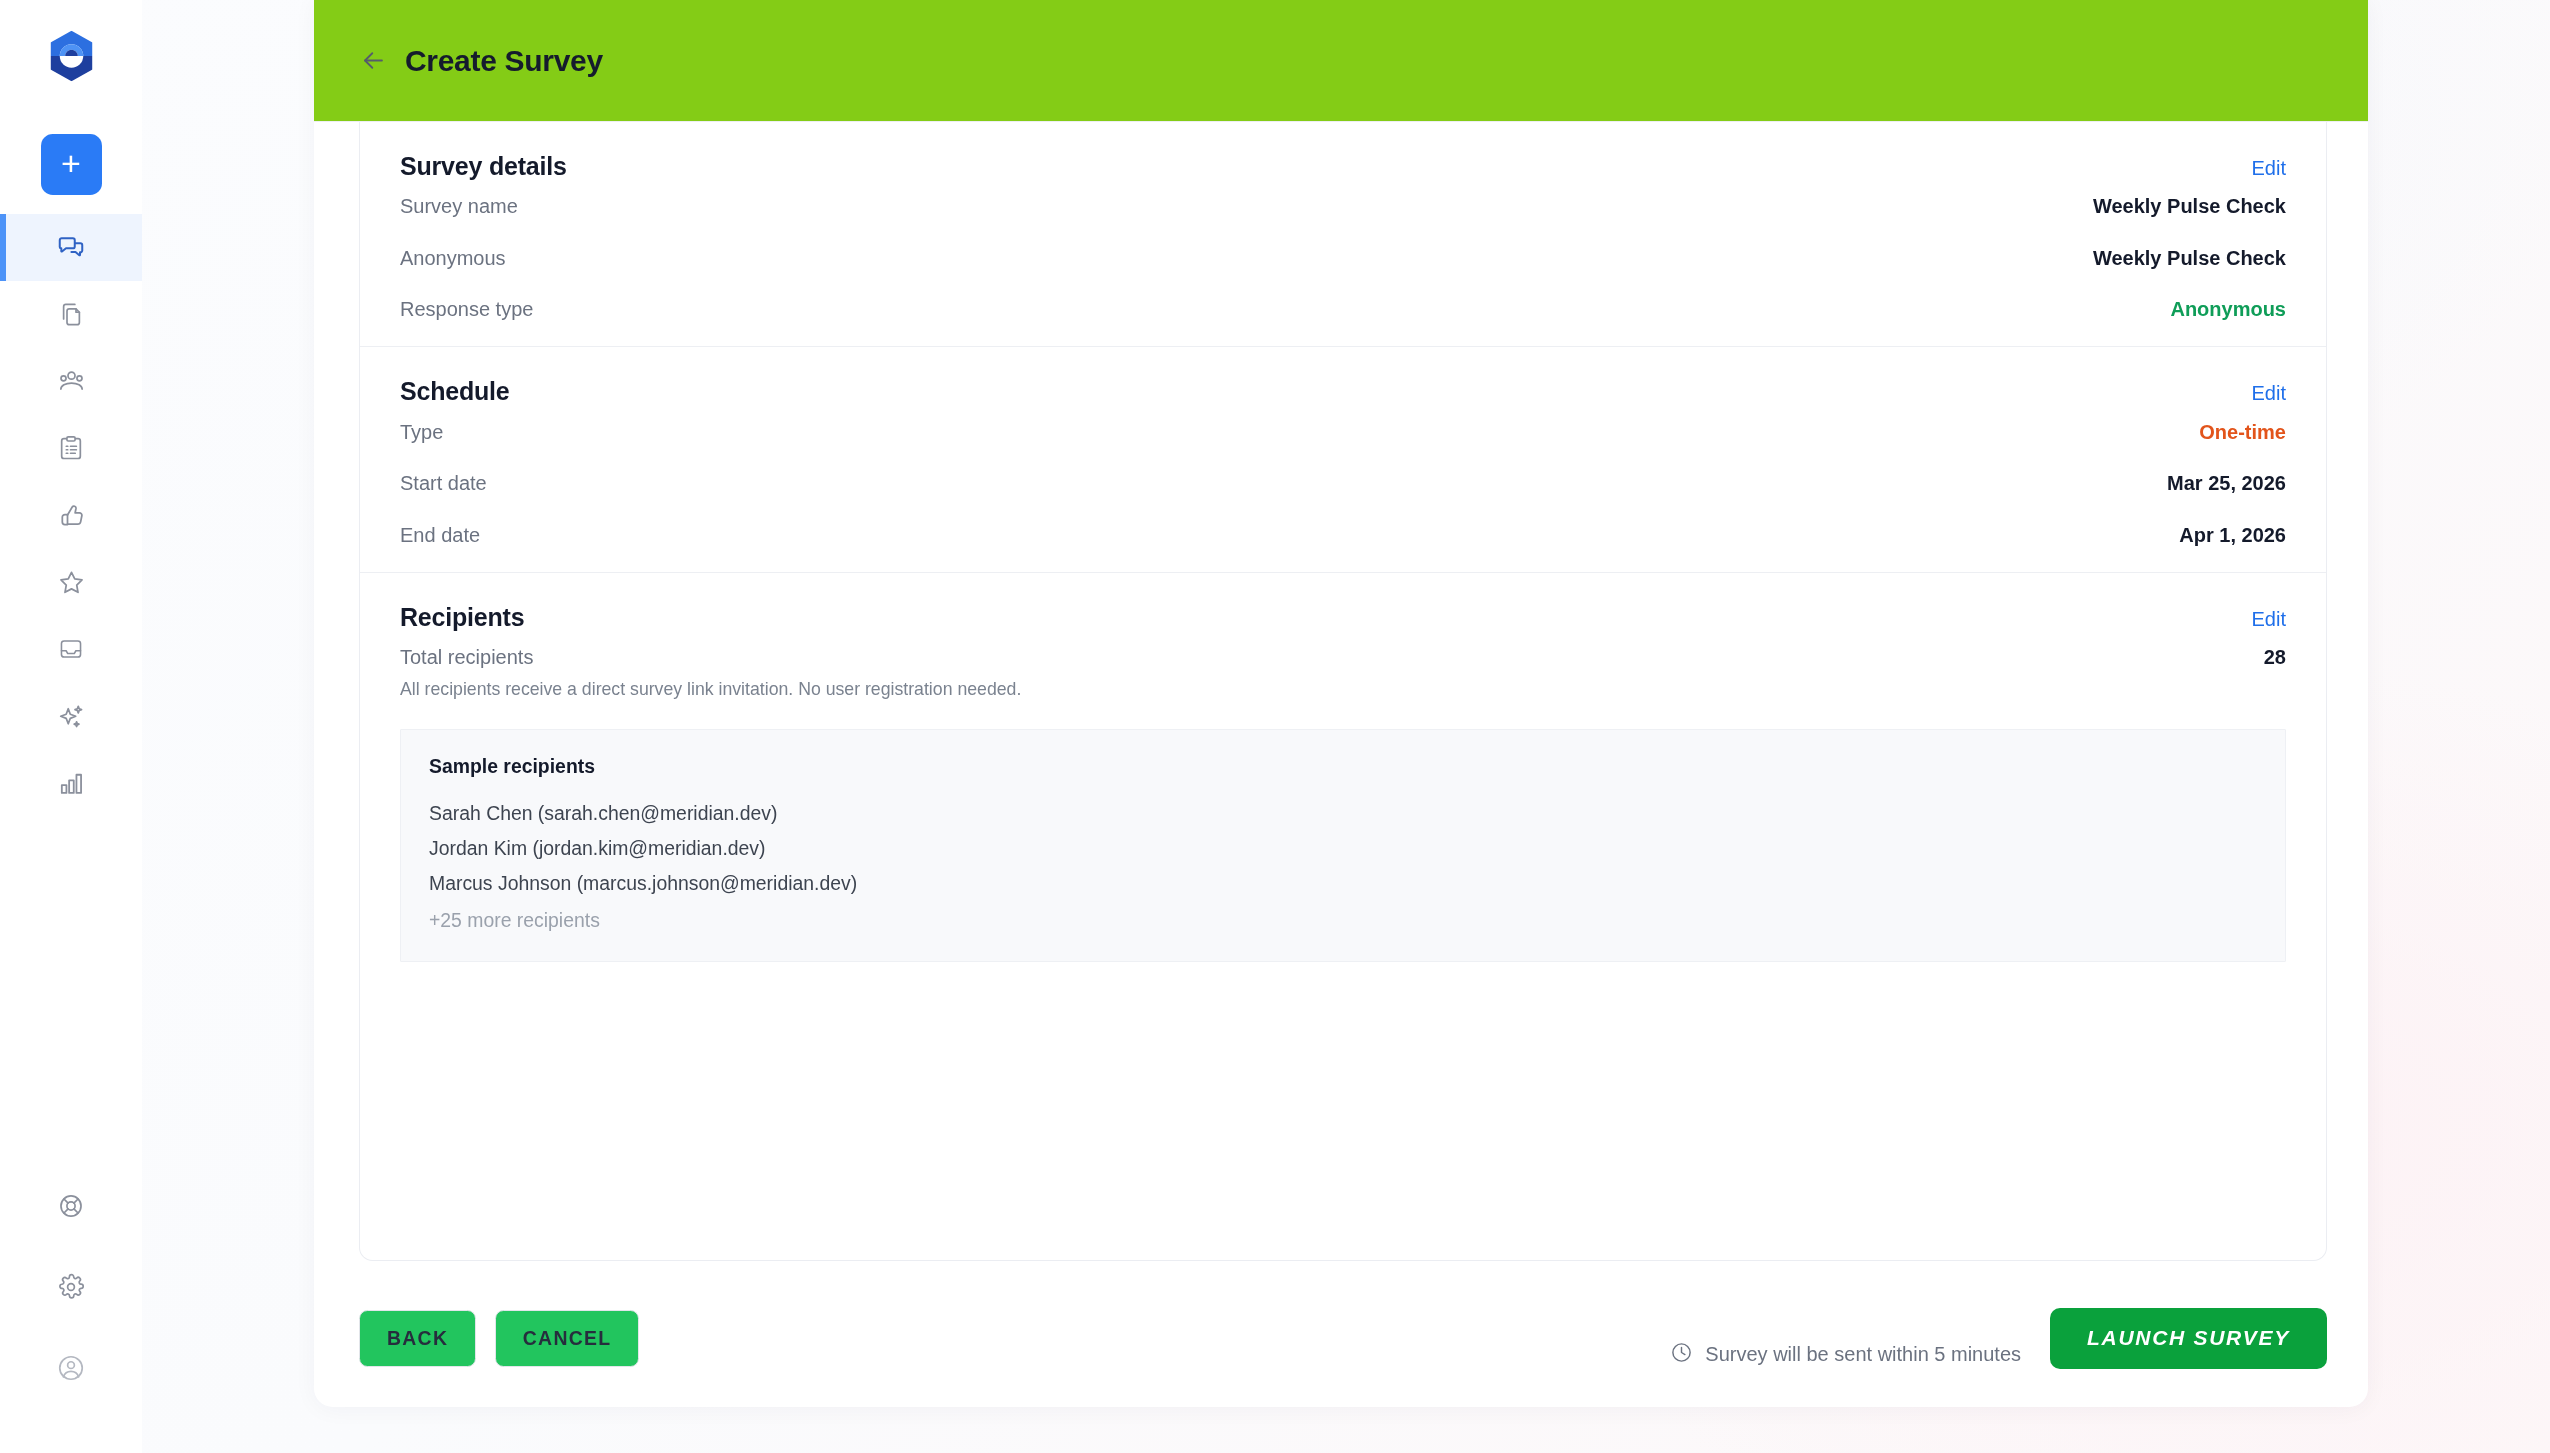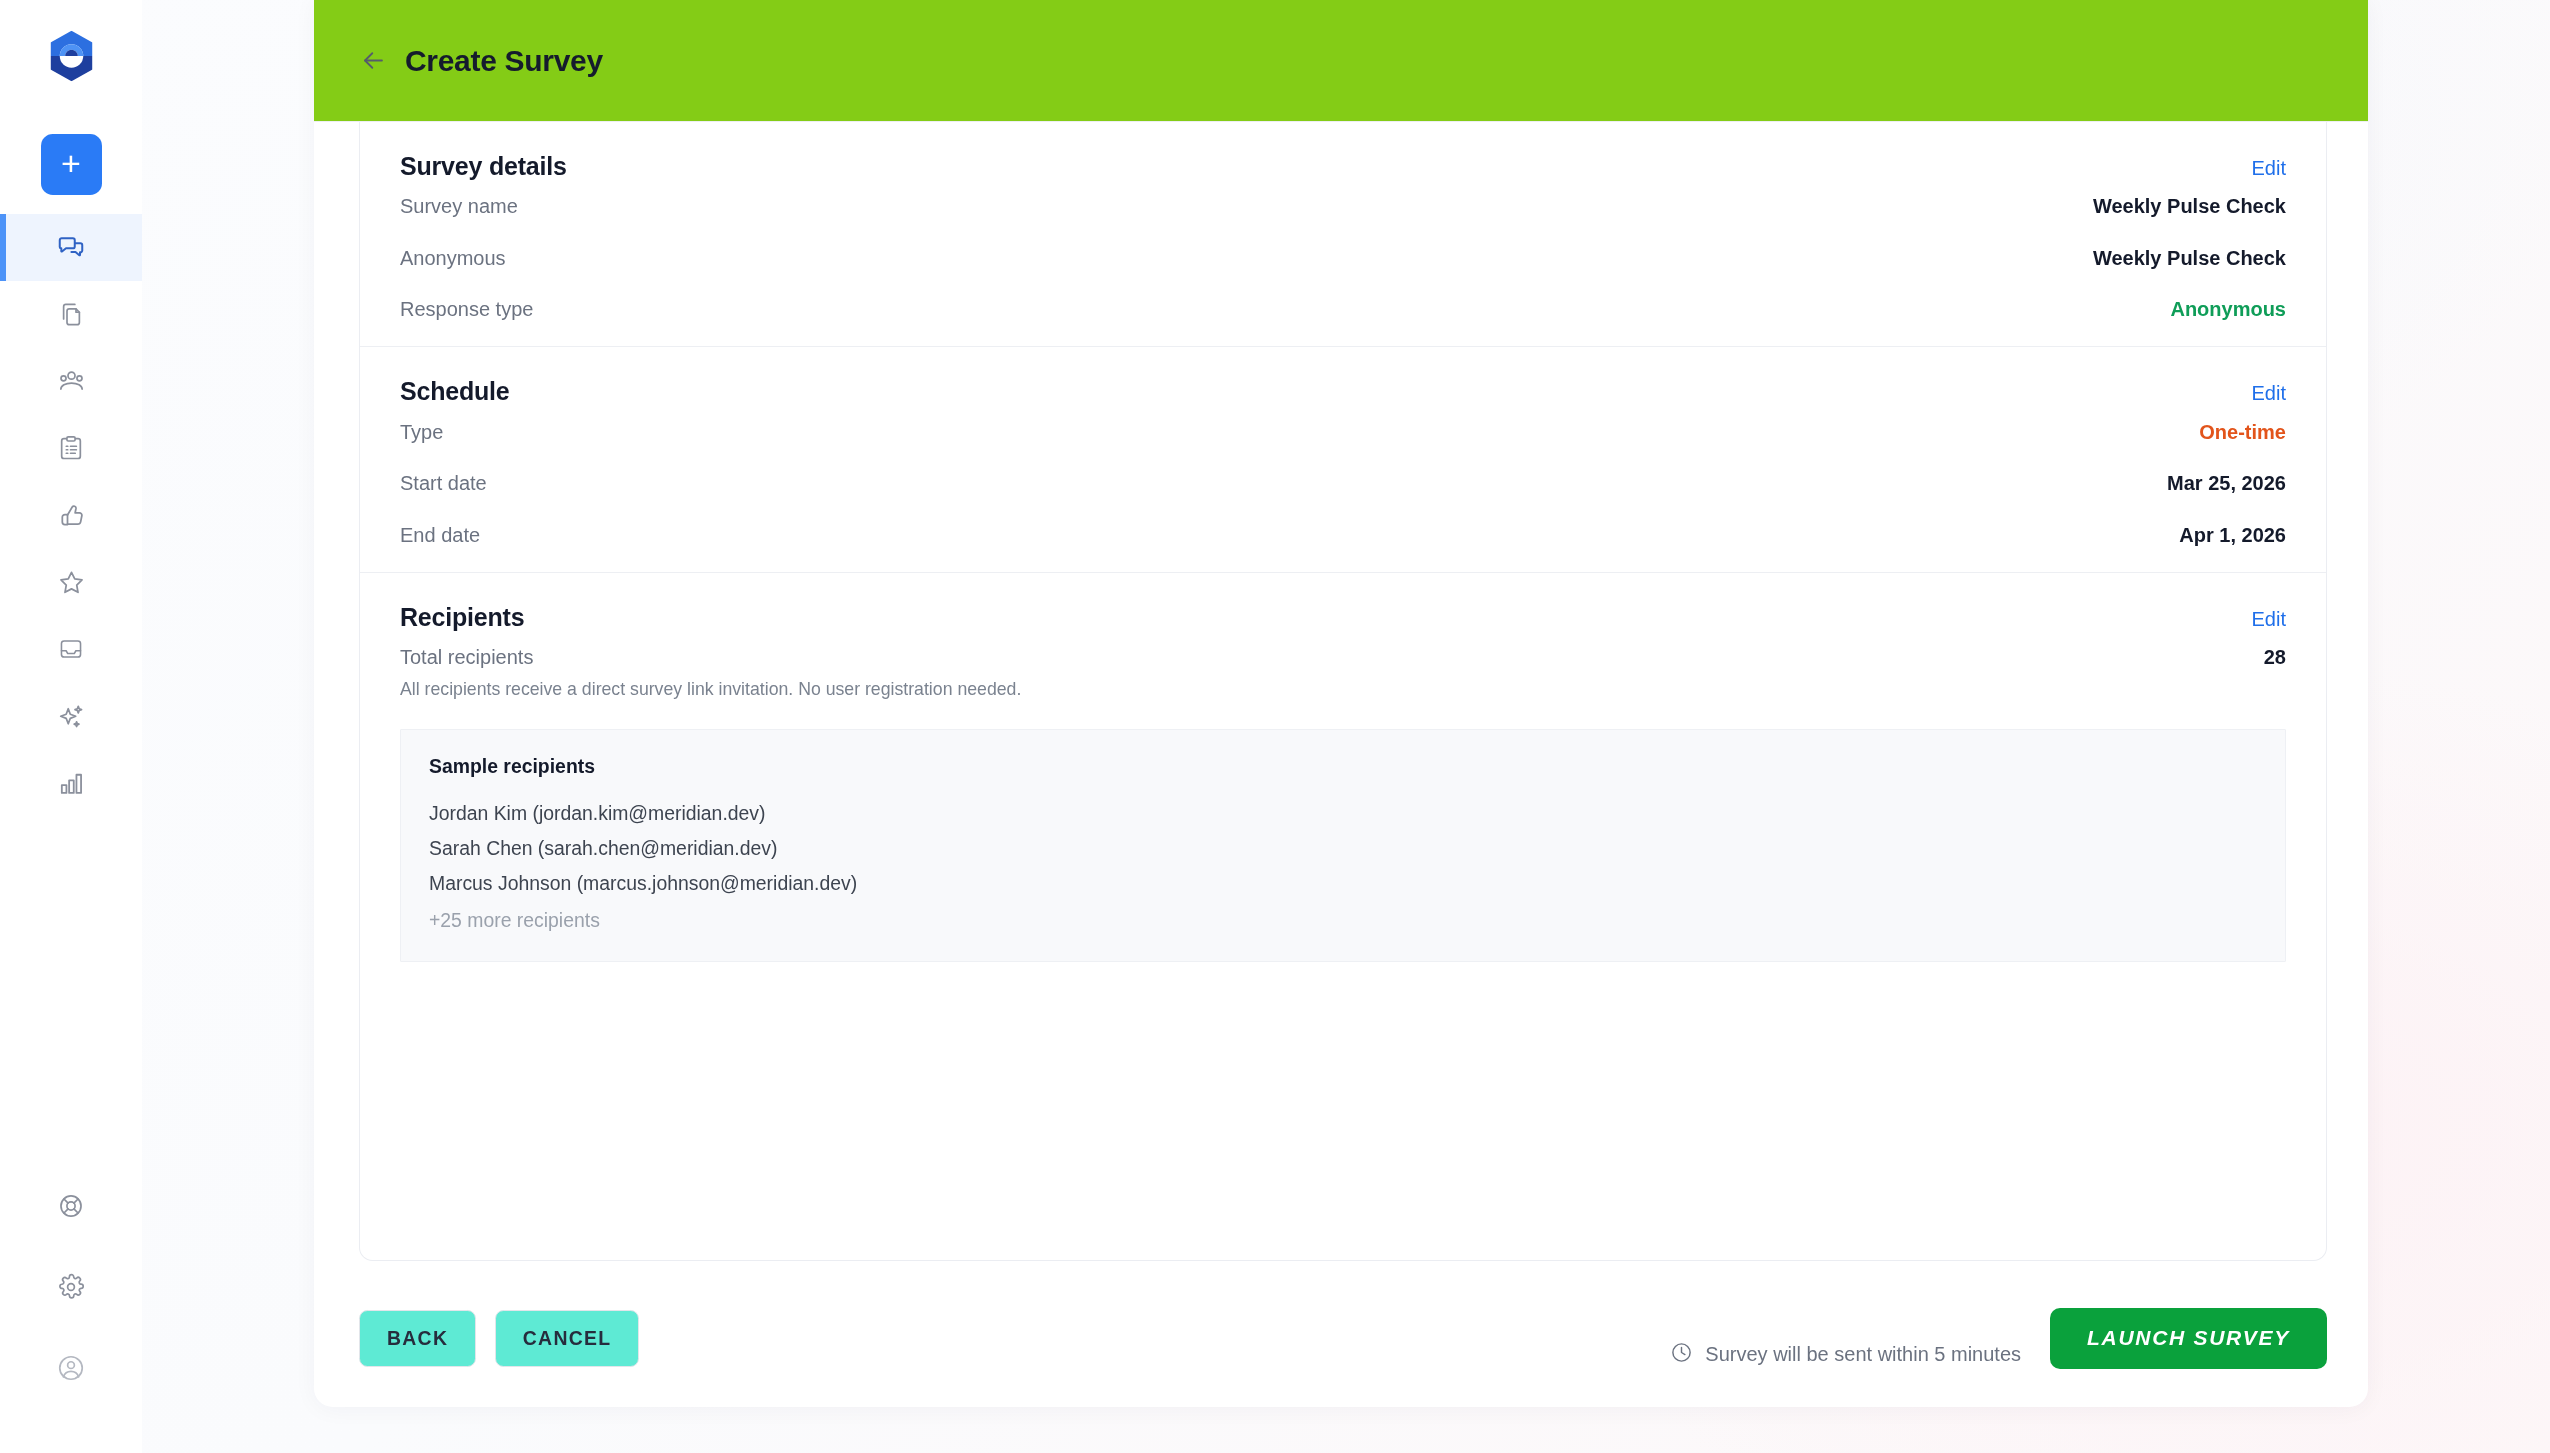--- a/index.html
+++ b/index.html
@@ -126,21 +126,21 @@
   
   #footer {
     position: absolute;
     left: 45px; top: 1299px;
     width: 1968px; height: 78px;
     display: flex; align-items: center; justify-content: space-between;
   }
   .footer-left { display: flex; gap: 18.6px; }
   .btn-ghost {
     height: 57px; padding: 0 27px;
-    background: #5eead4; border: 0.8px solid #e2e5ea; border-radius: 8.4px;
+    background: #22c55e; border: 0.8px solid #e2e5ea; border-radius: 8.4px;
     font-family: "Liberation Sans", sans-serif;
     font-size: 19.4px; font-weight: 600; letter-spacing: 1.3px;
     color: #262d3d; cursor: pointer;
     display: flex; align-items: center; justify-content: center;
   }
   .footer-right { display: flex; align-items: flex-end; gap: 29px; }
   .hint { display: flex; align-items: center; gap: 12.7px; font-size: 20px; color: #6b7280; }
   #launch-btn {
     height: 61px; padding: 0 37px;
     background: #0aa13c; border: none; border-radius: 10px;
@@ -365,22 +365,22 @@
 
       <div class="kv-row" style="padding-bottom:6.7px;">
         <span class="kv-key">Total recipients</span>
         <span class="kv-val">28</span>
       </div>
 
       <div class="note-line">All recipients receive a direct survey link invitation. No user registration needed.</div>
 
       <div class="sample-box">
         <div class="sample-title">Sample recipients</div>
+        <div class="sample-row">Sarah Chen (sarah.chen@meridian.dev)</div>
         <div class="sample-row">Jordan Kim (jordan.kim@meridian.dev)</div>
-        <div class="sample-row">Sarah Chen (sarah.chen@meridian.dev)</div>
         <div class="sample-row">Marcus Johnson (marcus.johnson@meridian.dev)</div>
         <div class="sample-more">+25 more recipients</div>
       </div>
     </div>
 
   </div>
 
   <div id="footer">
     <div class="footer-left">
       <button class="btn-ghost">BACK</button>

